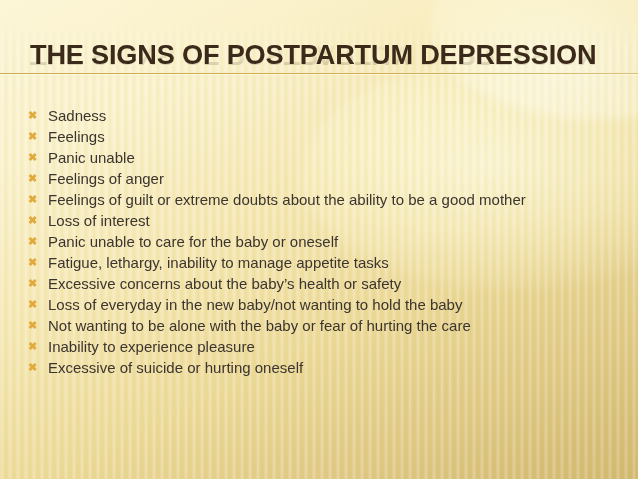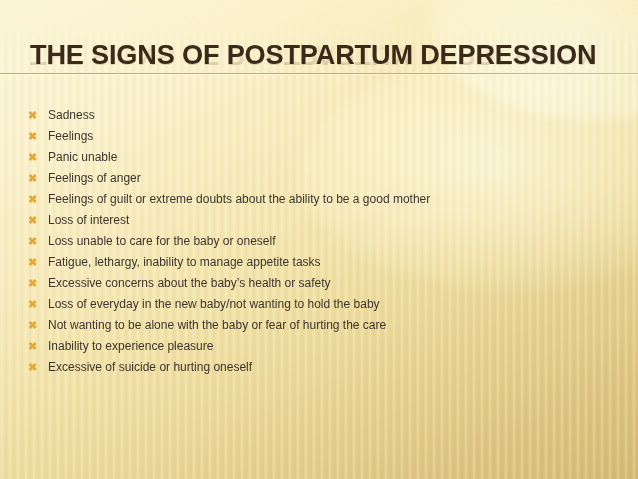--- a/index.html
+++ b/index.html
@@ -197,21 +197,21 @@
     width: 20px;
     font-size: 11px;
     line-height: 21px;
     color: #E2A93C;
     text-align: left;
     font-weight: bold;
     user-select: none;
   }
   .bullet-label {
     flex: 1 1 auto;
-    font-size: 12px;
+    font-size: 15px;
     line-height: 21px;
     color: #3C352E;
     white-space: nowrap;
   }
 </style>
 </head>
 <body>
 
 <div id="slide">
 
@@ -249,21 +249,21 @@
       <li class="bullet-item">
         <span class="bullet-marker">✖</span>
         <span class="bullet-label">Feelings of guilt or extreme doubts about the ability to be a good mother</span>
       </li>
       <li class="bullet-item">
         <span class="bullet-marker">✖</span>
         <span class="bullet-label">Loss of interest</span>
       </li>
       <li class="bullet-item">
         <span class="bullet-marker">✖</span>
-        <span class="bullet-label">Loss unable to care for the baby or oneself</span>
+        <span class="bullet-label">Panic unable to care for the baby or oneself</span>
       </li>
       <li class="bullet-item">
         <span class="bullet-marker">✖</span>
         <span class="bullet-label">Fatigue, lethargy, inability to manage appetite tasks</span>
       </li>
       <li class="bullet-item">
         <span class="bullet-marker">✖</span>
         <span class="bullet-label">Excessive concerns about the baby’s health or safety</span>
       </li>
       <li class="bullet-item">

